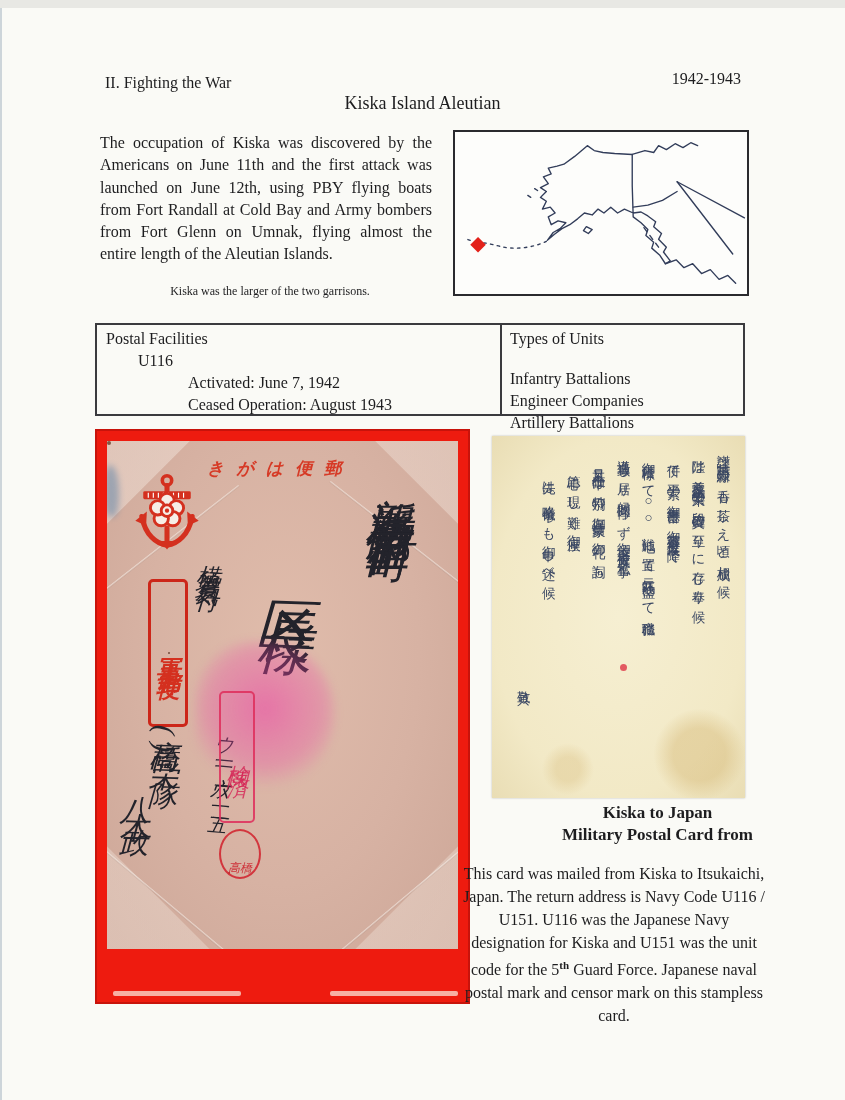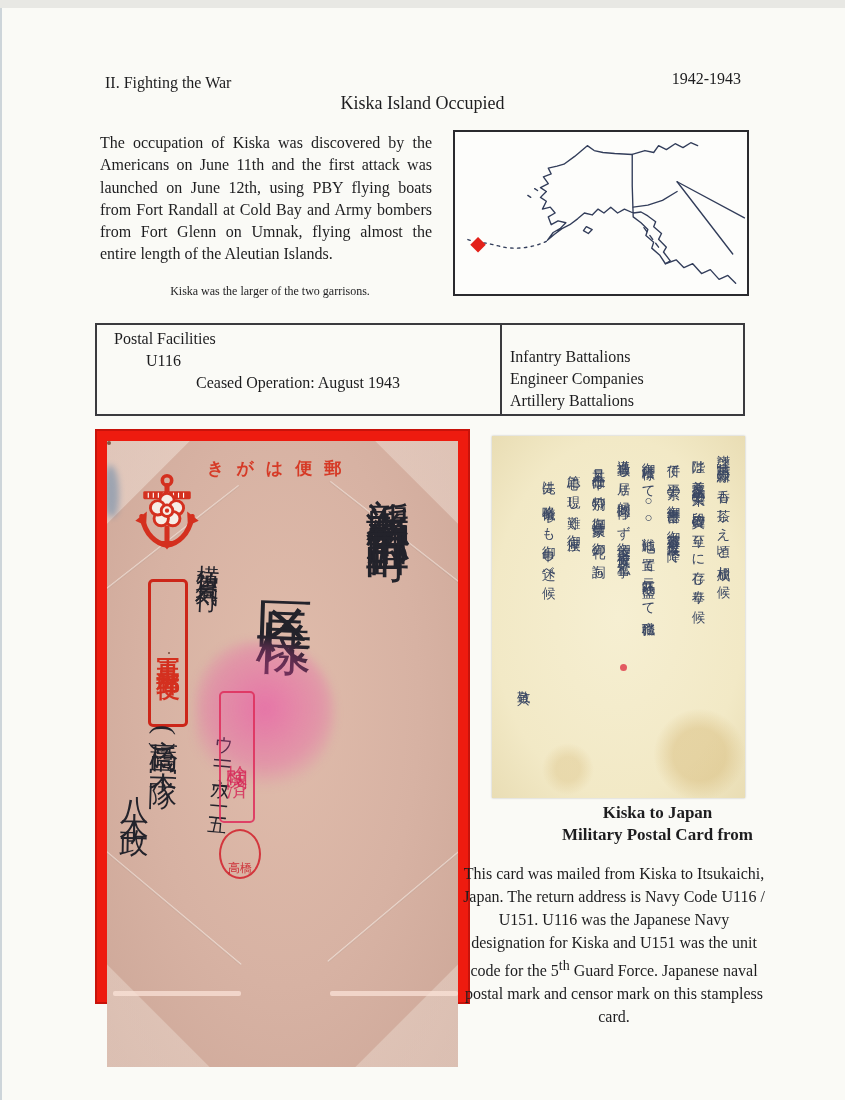--- a/index.html
+++ b/index.html
@@ -18,40 +18,40 @@
   .intro{position:absolute;left:100px;top:124px;width:332px;font-size:16px;
          line-height:22.3px;text-align:justify;}
   .intro2{position:absolute;left:100px;top:276px;width:340px;font-size:12px;text-align:center;}
   
   .map-box{position:absolute;left:453px;top:122px;width:296px;height:166px;
            background:#fdfdfb;border:2px solid #2a2a2e;box-sizing:border-box;}
   .map-box svg{display:block;width:100%;height:100%;}
   
   .fact-table{position:absolute;left:95px;top:315px;width:650px;height:93px;
               border:2px solid #3a3a3e;box-sizing:border-box;display:flex;font-size:16px;}
-  .cell-left{width:405px;border-right:2px solid #3a3a3e;box-sizing:border-box;padding:3px 17px;}
+  .cell-left{width:405px;border-right:2px solid #3a3a3e;box-sizing:border-box;padding:3px 9px;}
   .cell-right{flex:1;padding:3px 8px;}
   .tl-unit{margin-left:32px;}
   .tl-act{margin-left:82px;}
   .tl-ceased{margin-left:82px;}
   .cell-left div,.cell-right div{line-height:22px;}
   .tr-gap{height:18px;}
   
   .mount{position:absolute;left:95px;top:421px;width:375px;height:575px;
          background:#ee1b0f;box-shadow:inset 0 0 0 2px #c8130b;}
   .mount-slit{position:absolute;bottom:8px;height:5px;background:rgba(250,225,215,.75);border-radius:2px;}
   .slit-l{left:18px;width:128px;} .slit-r{left:235px;width:128px;}
-  .card{position:absolute;left:12px;top:12px;width:351px;height:626px;
+  .card{position:absolute;left:12px;top:12px;width:351px;height:508px;
         background-image:
           linear-gradient(135deg, rgba(243,231,222,.45) 0 58px, rgba(0,0,0,0) 59px),
           linear-gradient(225deg, rgba(243,231,222,.40) 0 58px, rgba(0,0,0,0) 59px),
           linear-gradient(45deg,  rgba(238,224,214,.42) 0 72px, rgba(0,0,0,0) 73px),
           linear-gradient(315deg, rgba(238,224,214,.42) 0 72px, rgba(0,0,0,0) 73px),
           radial-gradient(ellipse at 50% 42%, #e0bcab 0%, #d7b2a3 55%, #cda798 100%);
-        overflow:hidden;}
+        overflow:hidden;font-style:italic;}
   .crease{position:absolute;height:2px;background:linear-gradient(to bottom,rgba(252,246,240,.7),rgba(90,60,50,.12));}
   .crease1{width:170px;left:-20px;top:96px;transform:rotate(-38deg);}
   .crease2{width:170px;left:205px;top:92px;transform:rotate(38deg);}
   .crease3{width:180px;left:-25px;top:465px;transform:rotate(40deg);}
   .crease4{width:180px;left:200px;top:462px;transform:rotate(-40deg);}
   .ink-smudge{position:absolute;left:-4px;top:24px;width:16px;height:52px;background:#4d7ba6;
               opacity:.45;filter:blur(3px);border-radius:50% 60% 40% 50%;}
   .speck{position:absolute;width:4px;height:4px;border-radius:50%;background:#6b3d28;opacity:.8;
          box-shadow:60px 210px 0 -1px #5b3322, -35px 330px 0 -1.5px #7a4020, 120px 430px 0 -1px #8a3a20;}
   .v{writing-mode:vertical-rl;text-orientation:mixed;}
@@ -98,33 +98,33 @@
   .msg-col:nth-child(7){padding-top:20px;}
   .msg-col:nth-child(8){padding-top:26px;}
   .msg-col:nth-child(9){padding-top:236px;}
   .msg-reddot{position:absolute;left:128px;top:228px;width:7px;height:7px;border-radius:50%;
         background:rgba(220,40,60,.75);filter:blur(.5px);}
   
   .caption{position:absolute;left:500px;top:794px;width:315px;text-align:center;
            font-weight:bold;font-size:17px;line-height:22px;}
   .note{position:absolute;left:460px;top:854px;width:308px;text-align:center;
         font-size:16px;line-height:23px;}
-  .note sup{font-size:14px;}
+  .note sup{font-size:11px;font-weight:bold;}
   .rarity{position:absolute;left:558px;top:1004px;width:244px;text-align:center;
           font-weight:bold;font-size:16px;}
 </style>
 </head>
 <body>
 
 <div class="page">
   <div class="edge-line"></div>
 
   <div class="hdr-section">II. Fighting the War</div>
   <div class="hdr-dates">1942-1943</div>
-  <div class="page-title">Kiska Island Occupied</div>
+  <div class="page-title">Kiska Island Aleutian</div>
 
   <div class="intro">The occupation of Kiska was discovered by the Americans on June 11th and the first attack was launched on June 12th, using PBY flying boats from Fort Randall at Cold Bay and Army bombers from Fort Glenn on Umnak, flying almost the entire length of the Aleutian Islands.</div>
   <div class="intro2">Kiska was the larger of the two garrisons.</div>
 
   <div class="map-box">
     <svg viewBox="0 0 296 166">
       <g fill="none" stroke="#323d5a" stroke-width="1.4" stroke-linejoin="round" stroke-linecap="round">
 
         <path d="M110,33 L121,25 L134,14 L141,19 L150,21 L162,22 L180,23
                  L180,55 L181,87
@@ -151,23 +151,25 @@
         <path stroke-dasharray="2.5,4.5" d="M92,112 C78,119 58,121 44,117 C35,115 29,113 26,114 M14,111 l-3,-1"></path>
       </g>
       <polygon points="22,107.5 30,115.5 22,123.5 14,115.5" fill="#e3211a"></polygon>
     </svg>
   </div>
 
   <div class="fact-table">
     <div class="cell-left">
       <div>Postal Facilities</div>
       <div class="tl-unit">U116</div>
+      <div class="tl-act">Activated: June 7, 1942</div>
       <div class="tl-ceased">Ceased Operation: August 1943</div>
     </div>
     <div class="cell-right">
+      <div>Types of Units</div>
       <div class="tr-gap"></div>
       <div>Infantry Battalions</div>
       <div>Engineer Companies</div>
       <div>Artillery Battalions</div>
     </div>
   </div>
 
   <div class="mount">
     <div class="card">
       <div class="crease crease1"></div>

